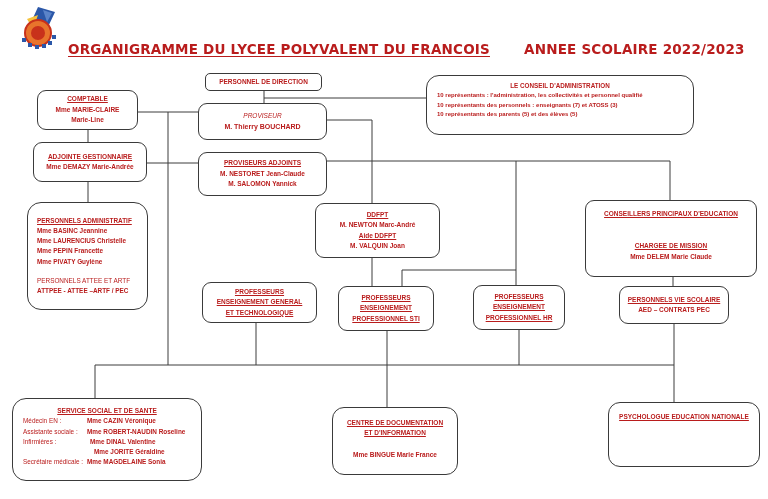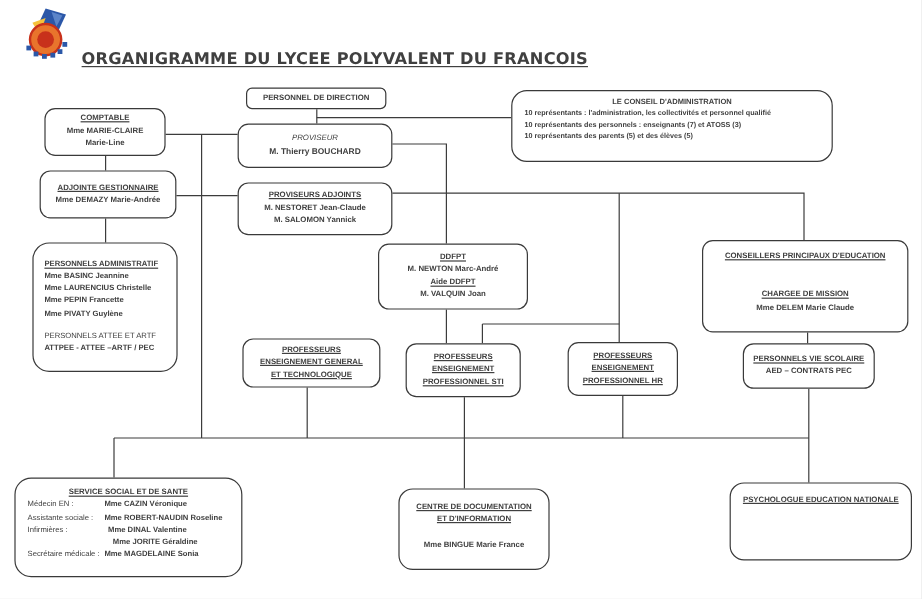--- a/index.html
+++ b/index.html
@@ -1,18 +1,18 @@
 <!DOCTYPE html>
 <html><head>
 <meta charset="utf-8">
 <style>
   html,body{margin:0;padding:0;background:#e8e8e8;}
   #page{
     position:relative;width:768px;height:499px;background:#ffffff;
-    font-family:"Liberation Sans", sans-serif;color:#404040;overflow:hidden;
+    font-family:"Liberation Sans", sans-serif;color:#b91c1c;overflow:hidden;
     border-right:1px solid #d8d8d8;border-bottom:1px solid #e2e2e2;
   }
   #connectors{position:absolute;left:0;top:0;z-index:1;}
   .bx{
     position:absolute;z-index:2;background:#fff;border:1px solid #3a3a3a;border-radius:9px;
     display:flex;flex-direction:column;justify-content:center;align-items:center;
     text-align:center;font-size:6.5px;line-height:1.6;box-sizing:border-box;
   }
   .u{text-decoration:underline;text-underline-offset:1px;}
   .b{font-weight:bold;}
@@ -74,20 +74,21 @@
     <circle cx="20" cy="27" r="7" fill="#c8311b"></circle>
     <rect x="4" y="32" width="4" height="4" fill="#2b57a8"></rect>
     <rect x="10" y="37" width="4" height="4" fill="#2b57a8"></rect>
     <rect x="17" y="39" width="4" height="4" fill="#2b57a8"></rect>
     <rect x="24" y="38" width="4" height="4" fill="#2b57a8"></rect>
     <rect x="30" y="35" width="4" height="4" fill="#2b57a8"></rect>
     <rect x="34" y="29" width="4" height="4" fill="#2b57a8"></rect>
   </svg>
 
   <div class="page-title">ORGANIGRAMME DU LYCEE POLYVALENT DU FRANCOIS</div>
+  <div class="year">ANNEE SCOLAIRE 2022/2023</div>
 
   <div class="bx" style="left:205px;top:73px;width:117px;height:18px;border-radius:5px;">
     <div class="b">PERSONNEL DE DIRECTION</div>
   </div>
 
   <div class="bx" style="left:198px;top:103px;width:129px;height:37px;">
     <div class="i">PROVISEUR</div>
     <div class="b" style="font-size:7px;">M. Thierry BOUCHARD</div>
   </div>
 

